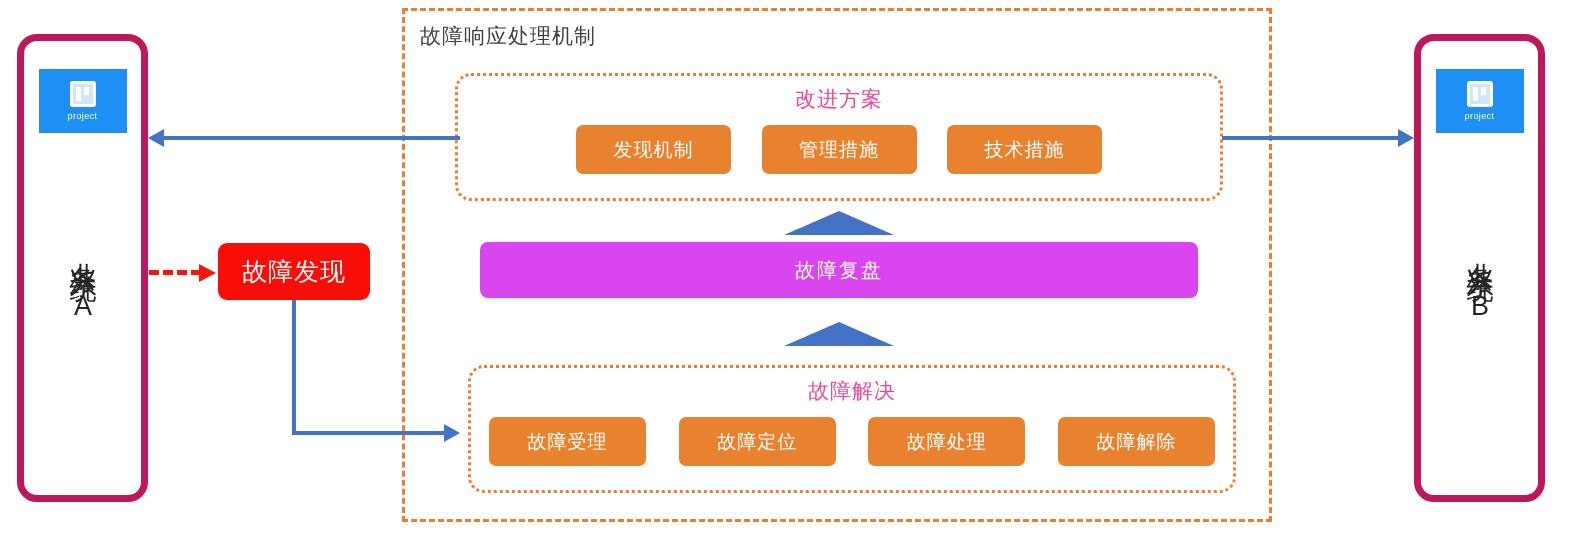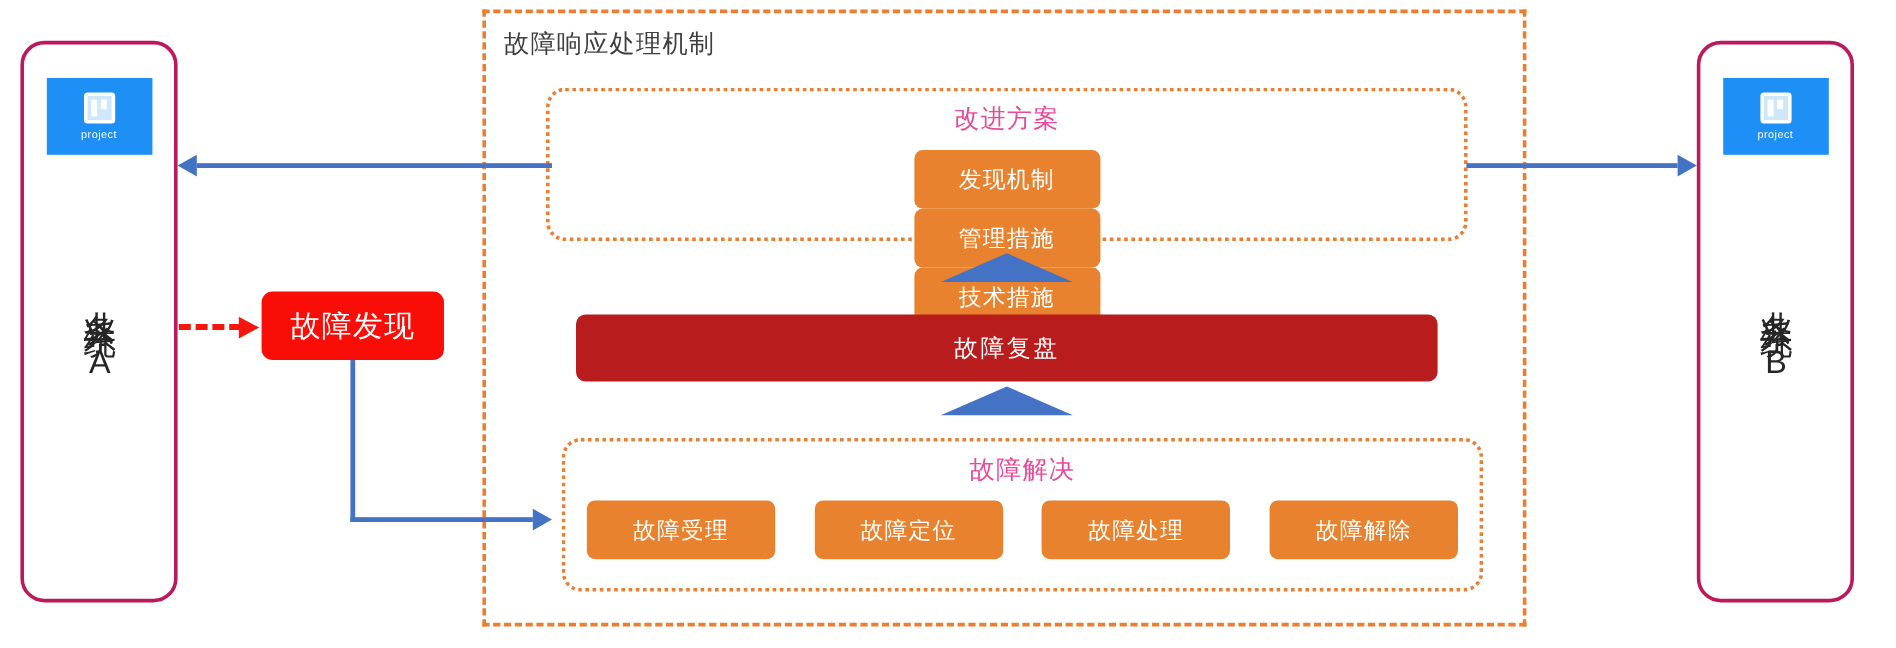--- a/index.html
+++ b/index.html
@@ -15,21 +15,21 @@
     width: 1580px;
     height: 540px;
     background: #ffffff;
     overflow: hidden;
   }
 
   
   .sys-panel {
     position: absolute;
     box-sizing: border-box;
-    border: 3px solid #be185d;
+    border: 7px solid #be185d;
     border-radius: 20px;
     background: #ffffff;
   }
   #sys-left  { left: 17px;   top: 34px; width: 131px; height: 468px; }
   #sys-right { left: 1414px; top: 34px; width: 131px; height: 468px; }
 
   .proj-badge {
     position: absolute;
     left: 50%;
     transform: translateX(-50%);
@@ -125,45 +125,45 @@
 
   .chip-row {
     position: absolute;
     left: 18px;
     right: 18px;
     top: 49px;
     display: flex;
     justify-content: space-between;
     align-items: center;
   }
-  #group-improve .chip-row { left: 118px; right: 118px; flex-direction: column; }
+  #group-improve .chip-row { left: 118px; right: 118px; }
 
   .chip {
     box-sizing: border-box;
     height: 49px;
     background: #e8822e;
     border-radius: 7px;
     color: #ffffff;
     font-size: 19px;
     letter-spacing: 1px;
     display: flex;
     align-items: center;
     justify-content: center;
   }
   #group-improve .chip { width: 155px; }
   #group-resolve .chip { width: 157px; }
 
   
   #review-bar {
     position: absolute;
     left: 480px;
-    top: 262px;
+    top: 242px;
     width: 718px;
     height: 56px;
-    background: #b91c1c;
+    background: #d946ef;
     border-radius: 8px;
     color: #ffffff;
     font-size: 20px;
     letter-spacing: 2px;
     display: flex;
     align-items: center;
     justify-content: center;
   }
 
   

